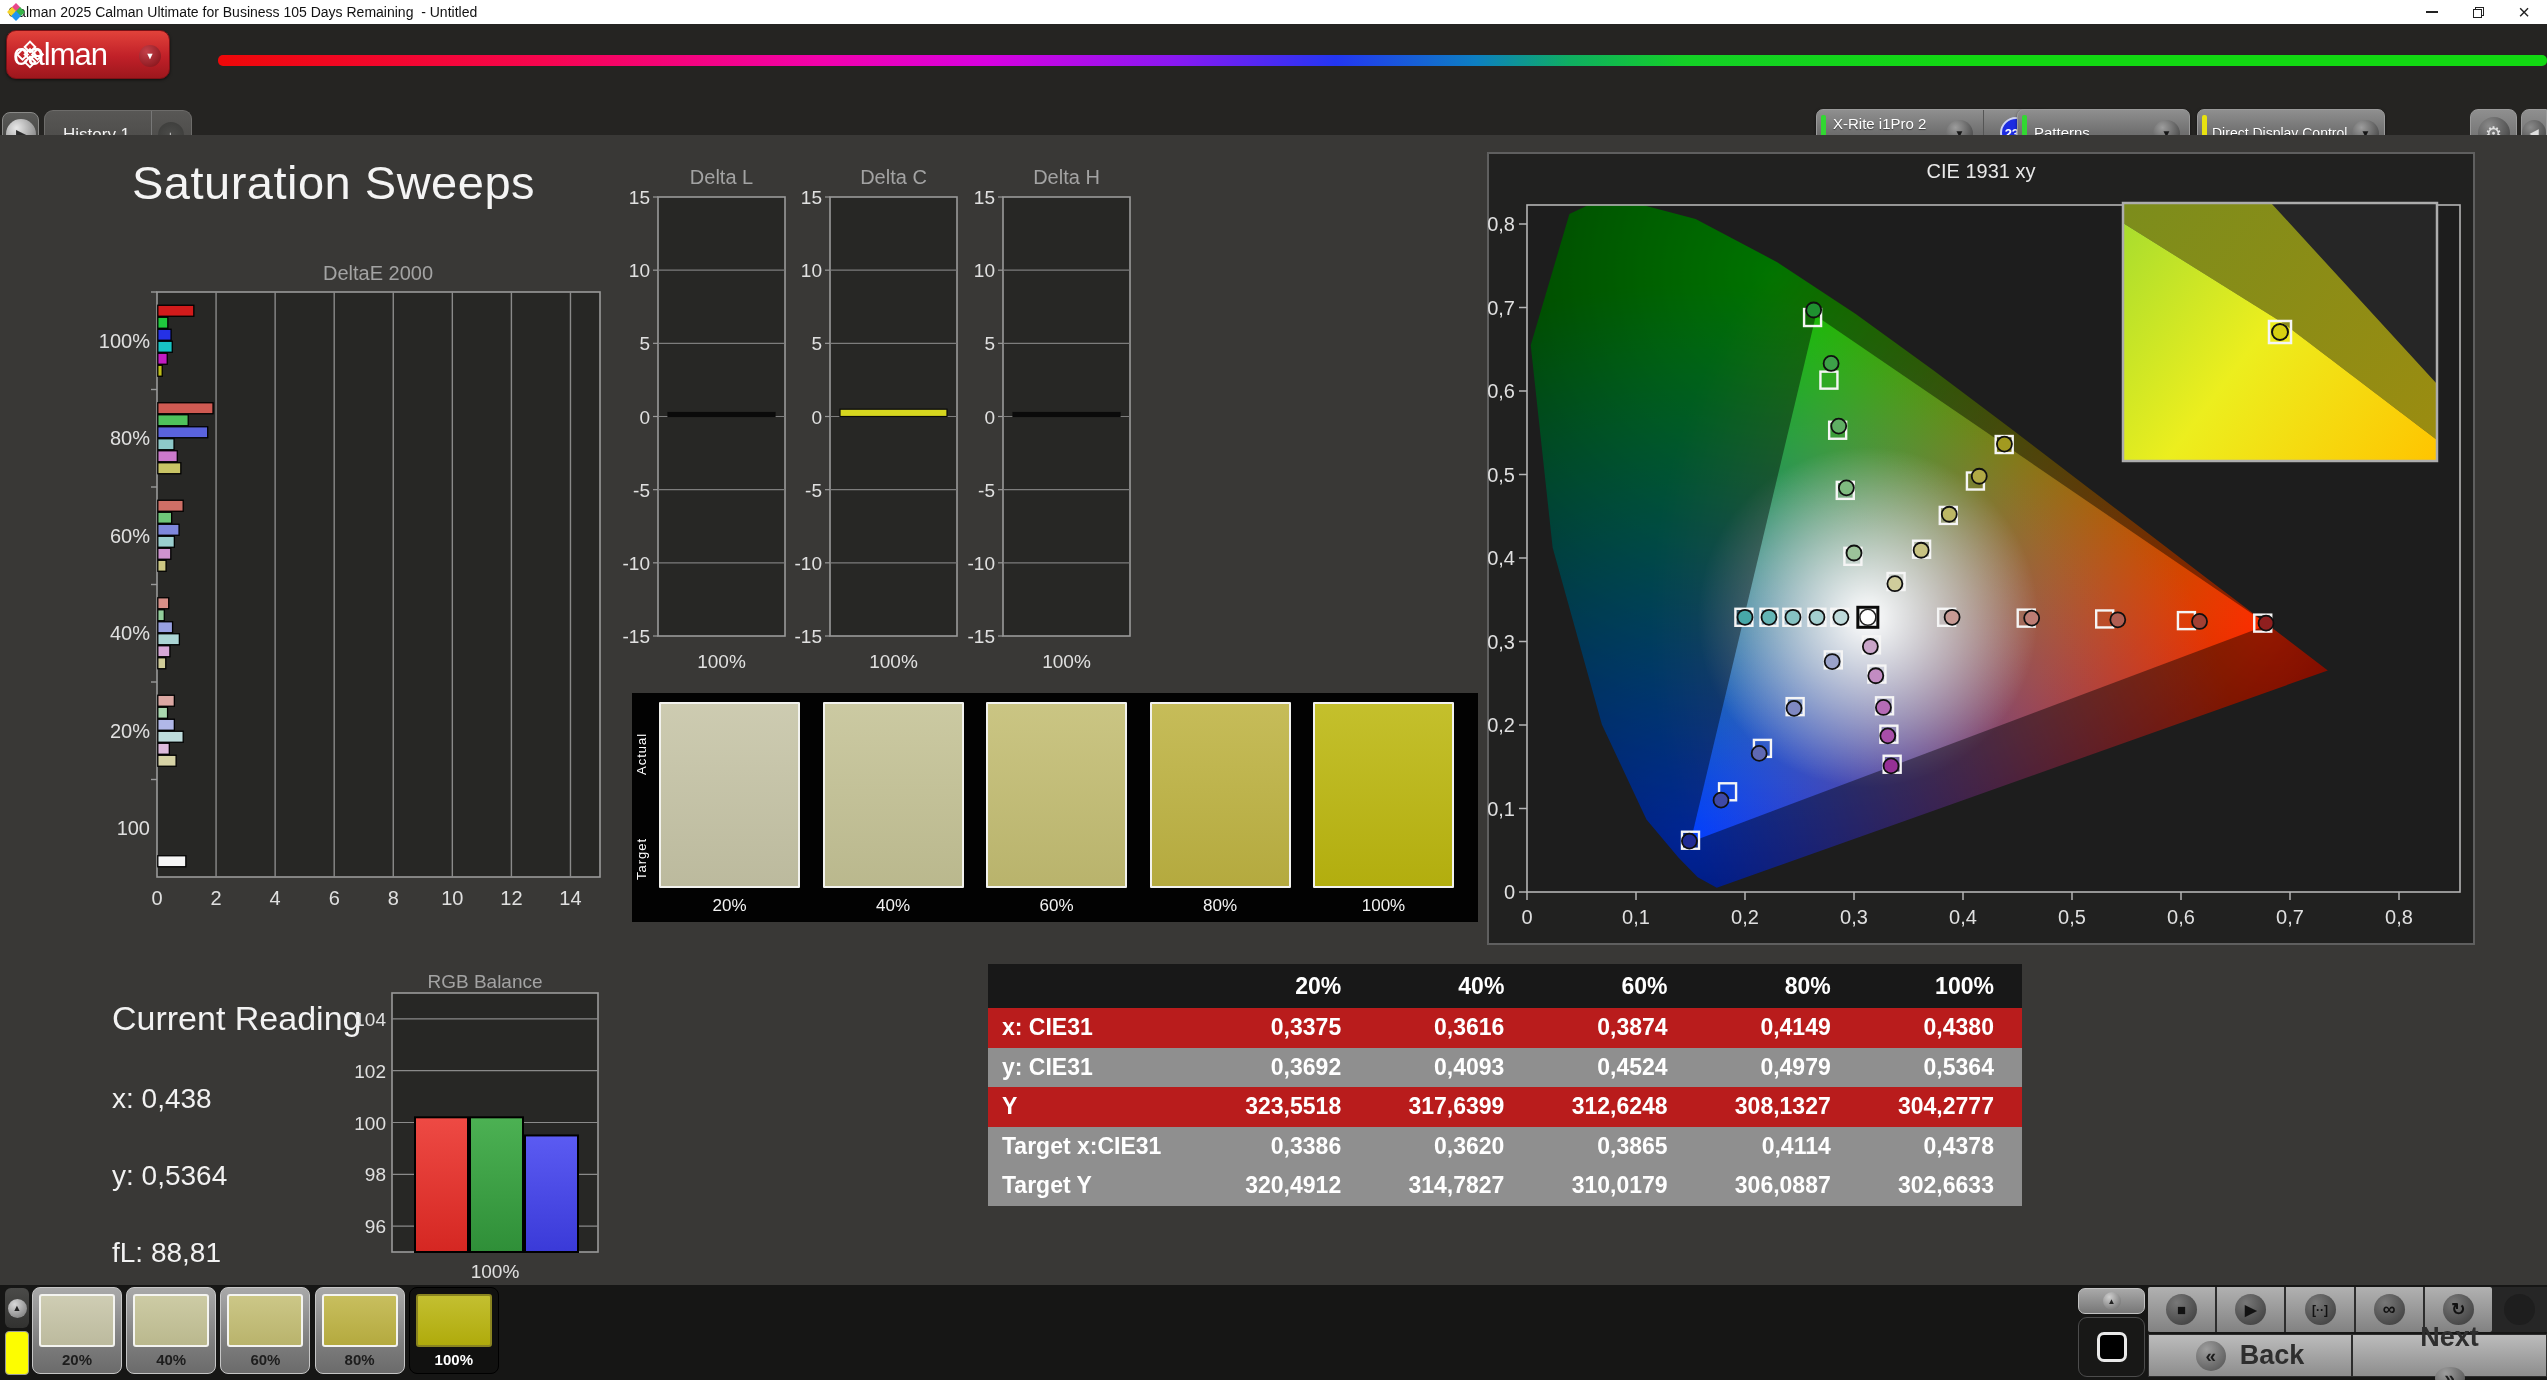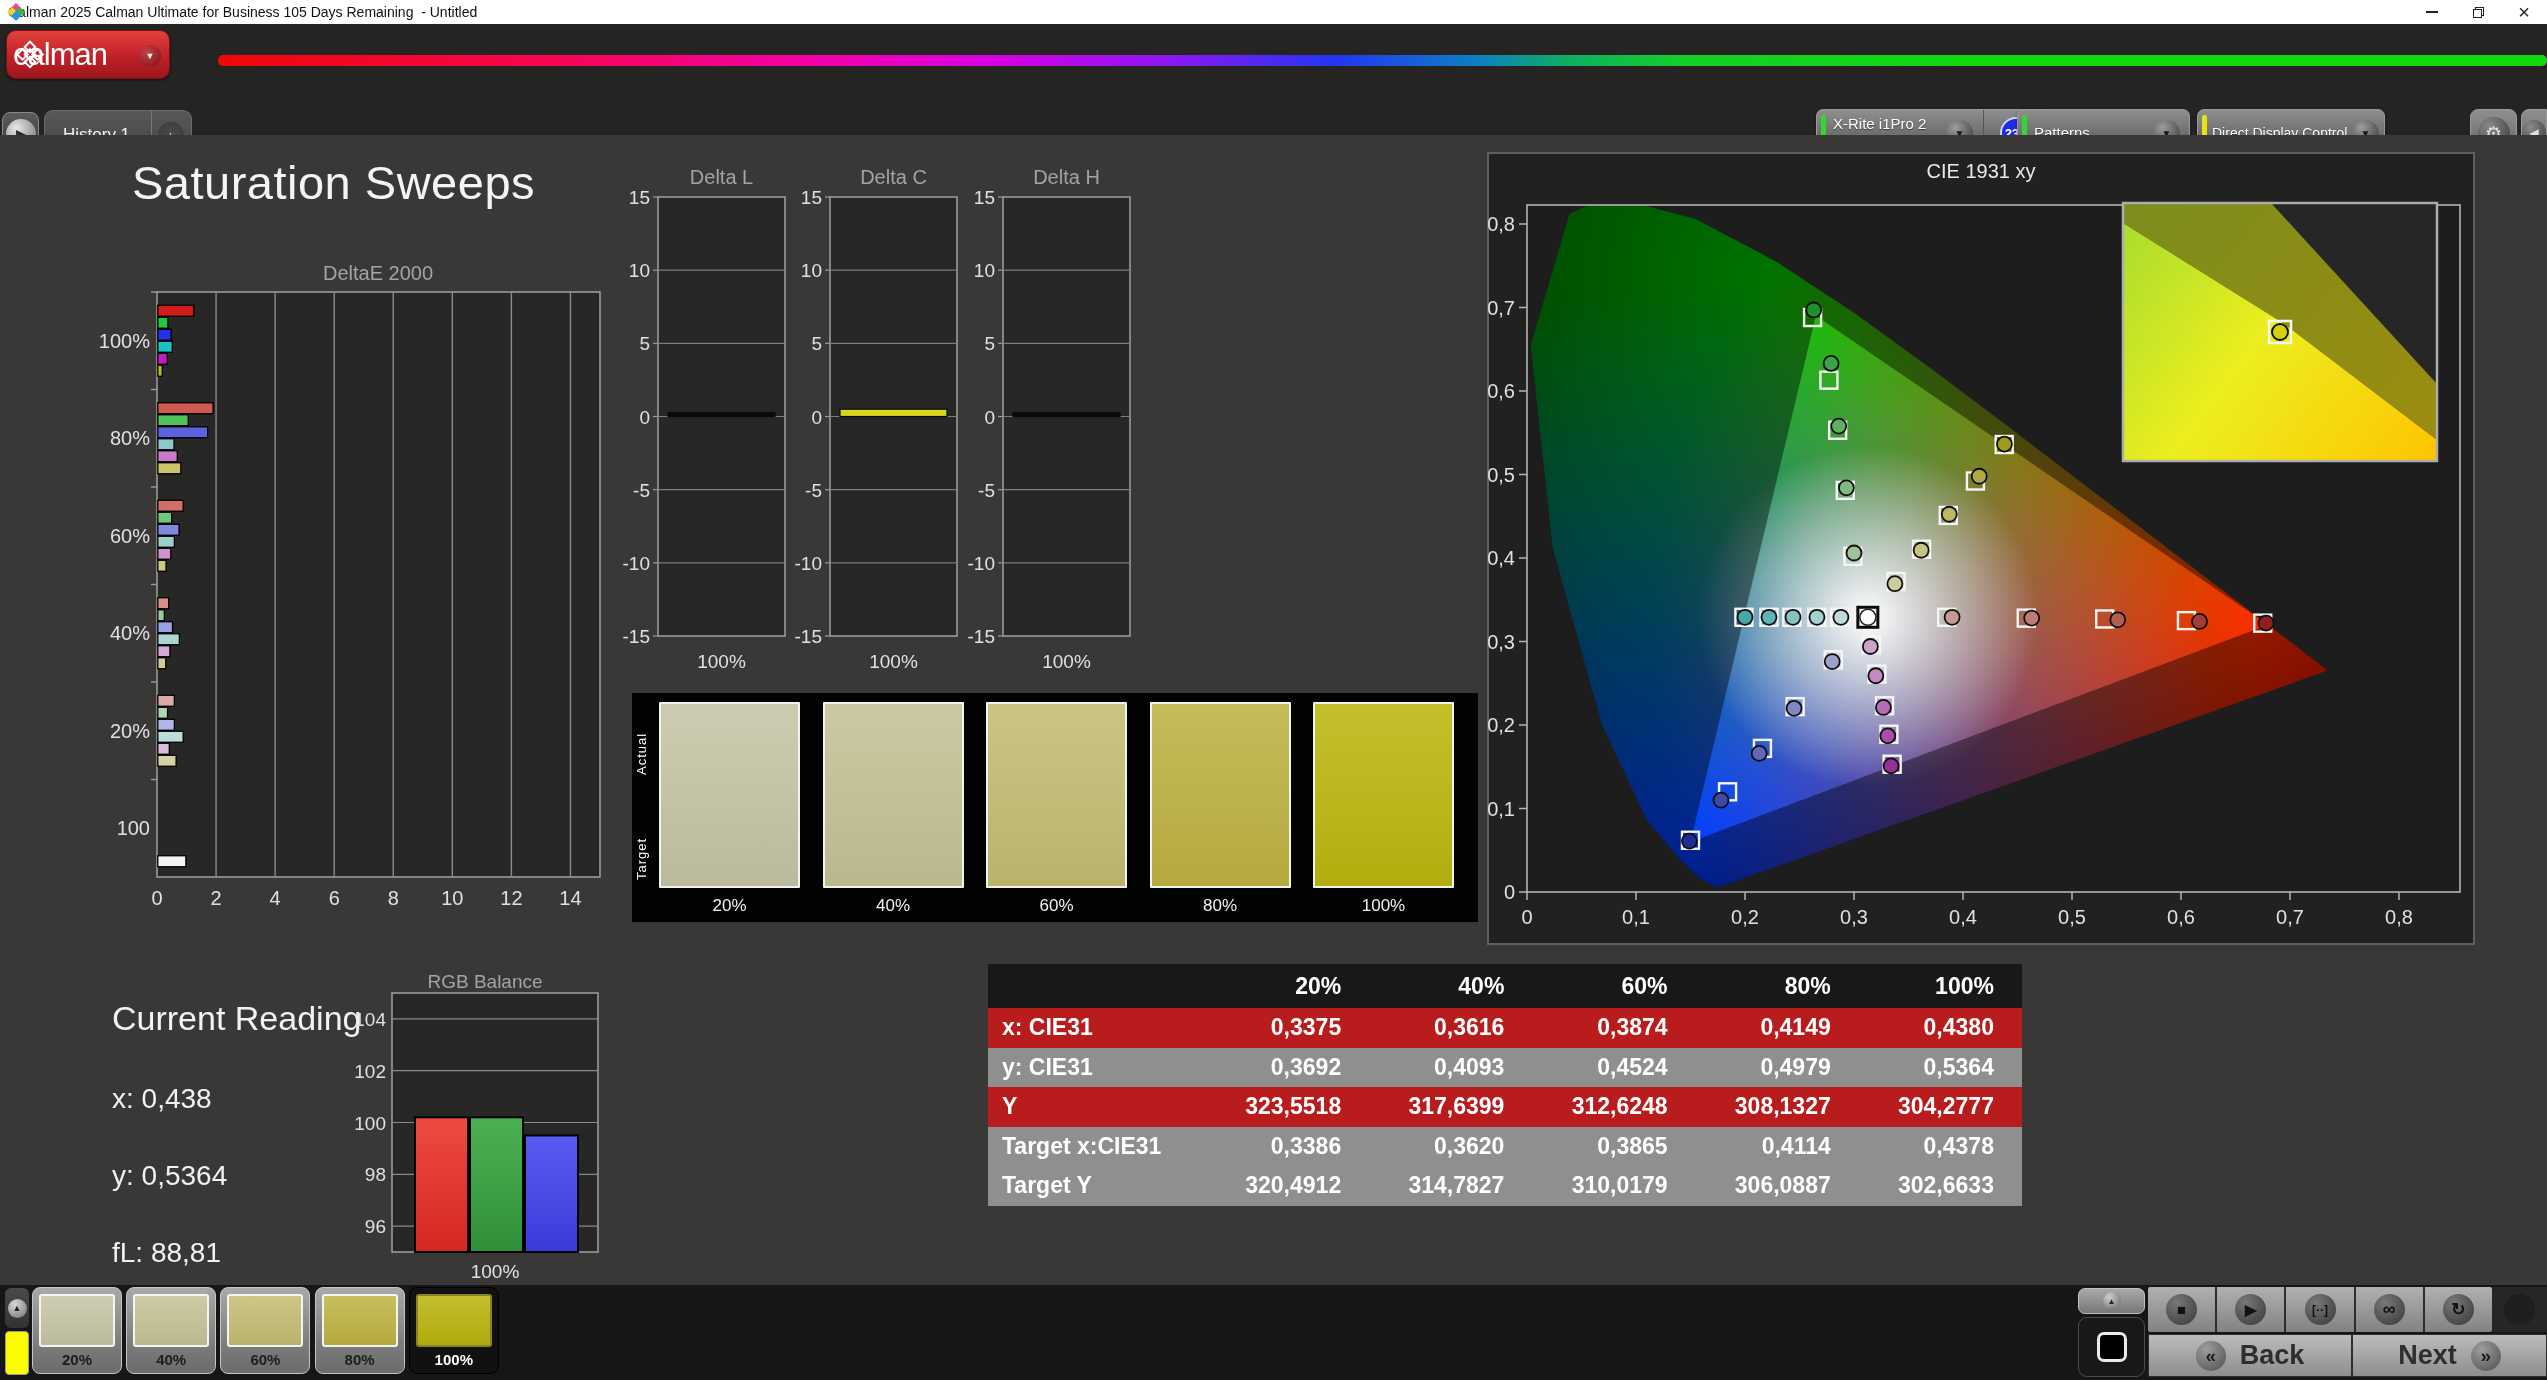--- a/index.html
+++ b/index.html
@@ -142,21 +142,21 @@
     background:radial-gradient(circle at 35% 28%, #787878,#454545 80%); color:#121212; font-size:15px;
     font-weight:bold; display:flex; align-items:center; justify-content:center; }
   .darkslot { position:absolute; left:2492px; top:2px; width:55px; height:45px; background:#262626; }
   .darkslot .dball { width:31px; height:31px; border-radius:50%; background:#1e1e1e; margin:7px auto; }
   .navrow { position:absolute; left:2148px; top:49px; width:399px; height:43px; display:flex; }
   .navbtn { background:linear-gradient(#bcbcbc,#8d8d8d); border:1px solid #2d2d2d; display:flex;
     align-items:center; justify-content:center; gap:14px; color:#2e2e2e; font-size:27px; font-weight:bold; }
   .navbtn .nball { width:30px; height:30px; border-radius:50%;
     background:radial-gradient(circle at 35% 28%, #9d9d9d,#5e5e5e 80%); color:#1c1c1c; font-size:19px;
     display:flex; align-items:center; justify-content:center; }
-  #backbtn { width:204px; } #nextbtn { width:195px; }
+  #backbtn { width:204px; } #nextbtn { width:195px;flex-direction:column; }
 </style>
 </head>
 <body>
 
 <div id="app">
 
   <div class="titlebar">
     <svg class="appicon" viewBox="0 0 16 16">
       <rect x="4.5" y="0.5" width="7" height="7" transform="rotate(45 8 4)" fill="#e8488c"></rect>
       <rect x="0.5" y="4.5" width="7" height="7" transform="rotate(45 4 8)" fill="#f5d327"></rect>

